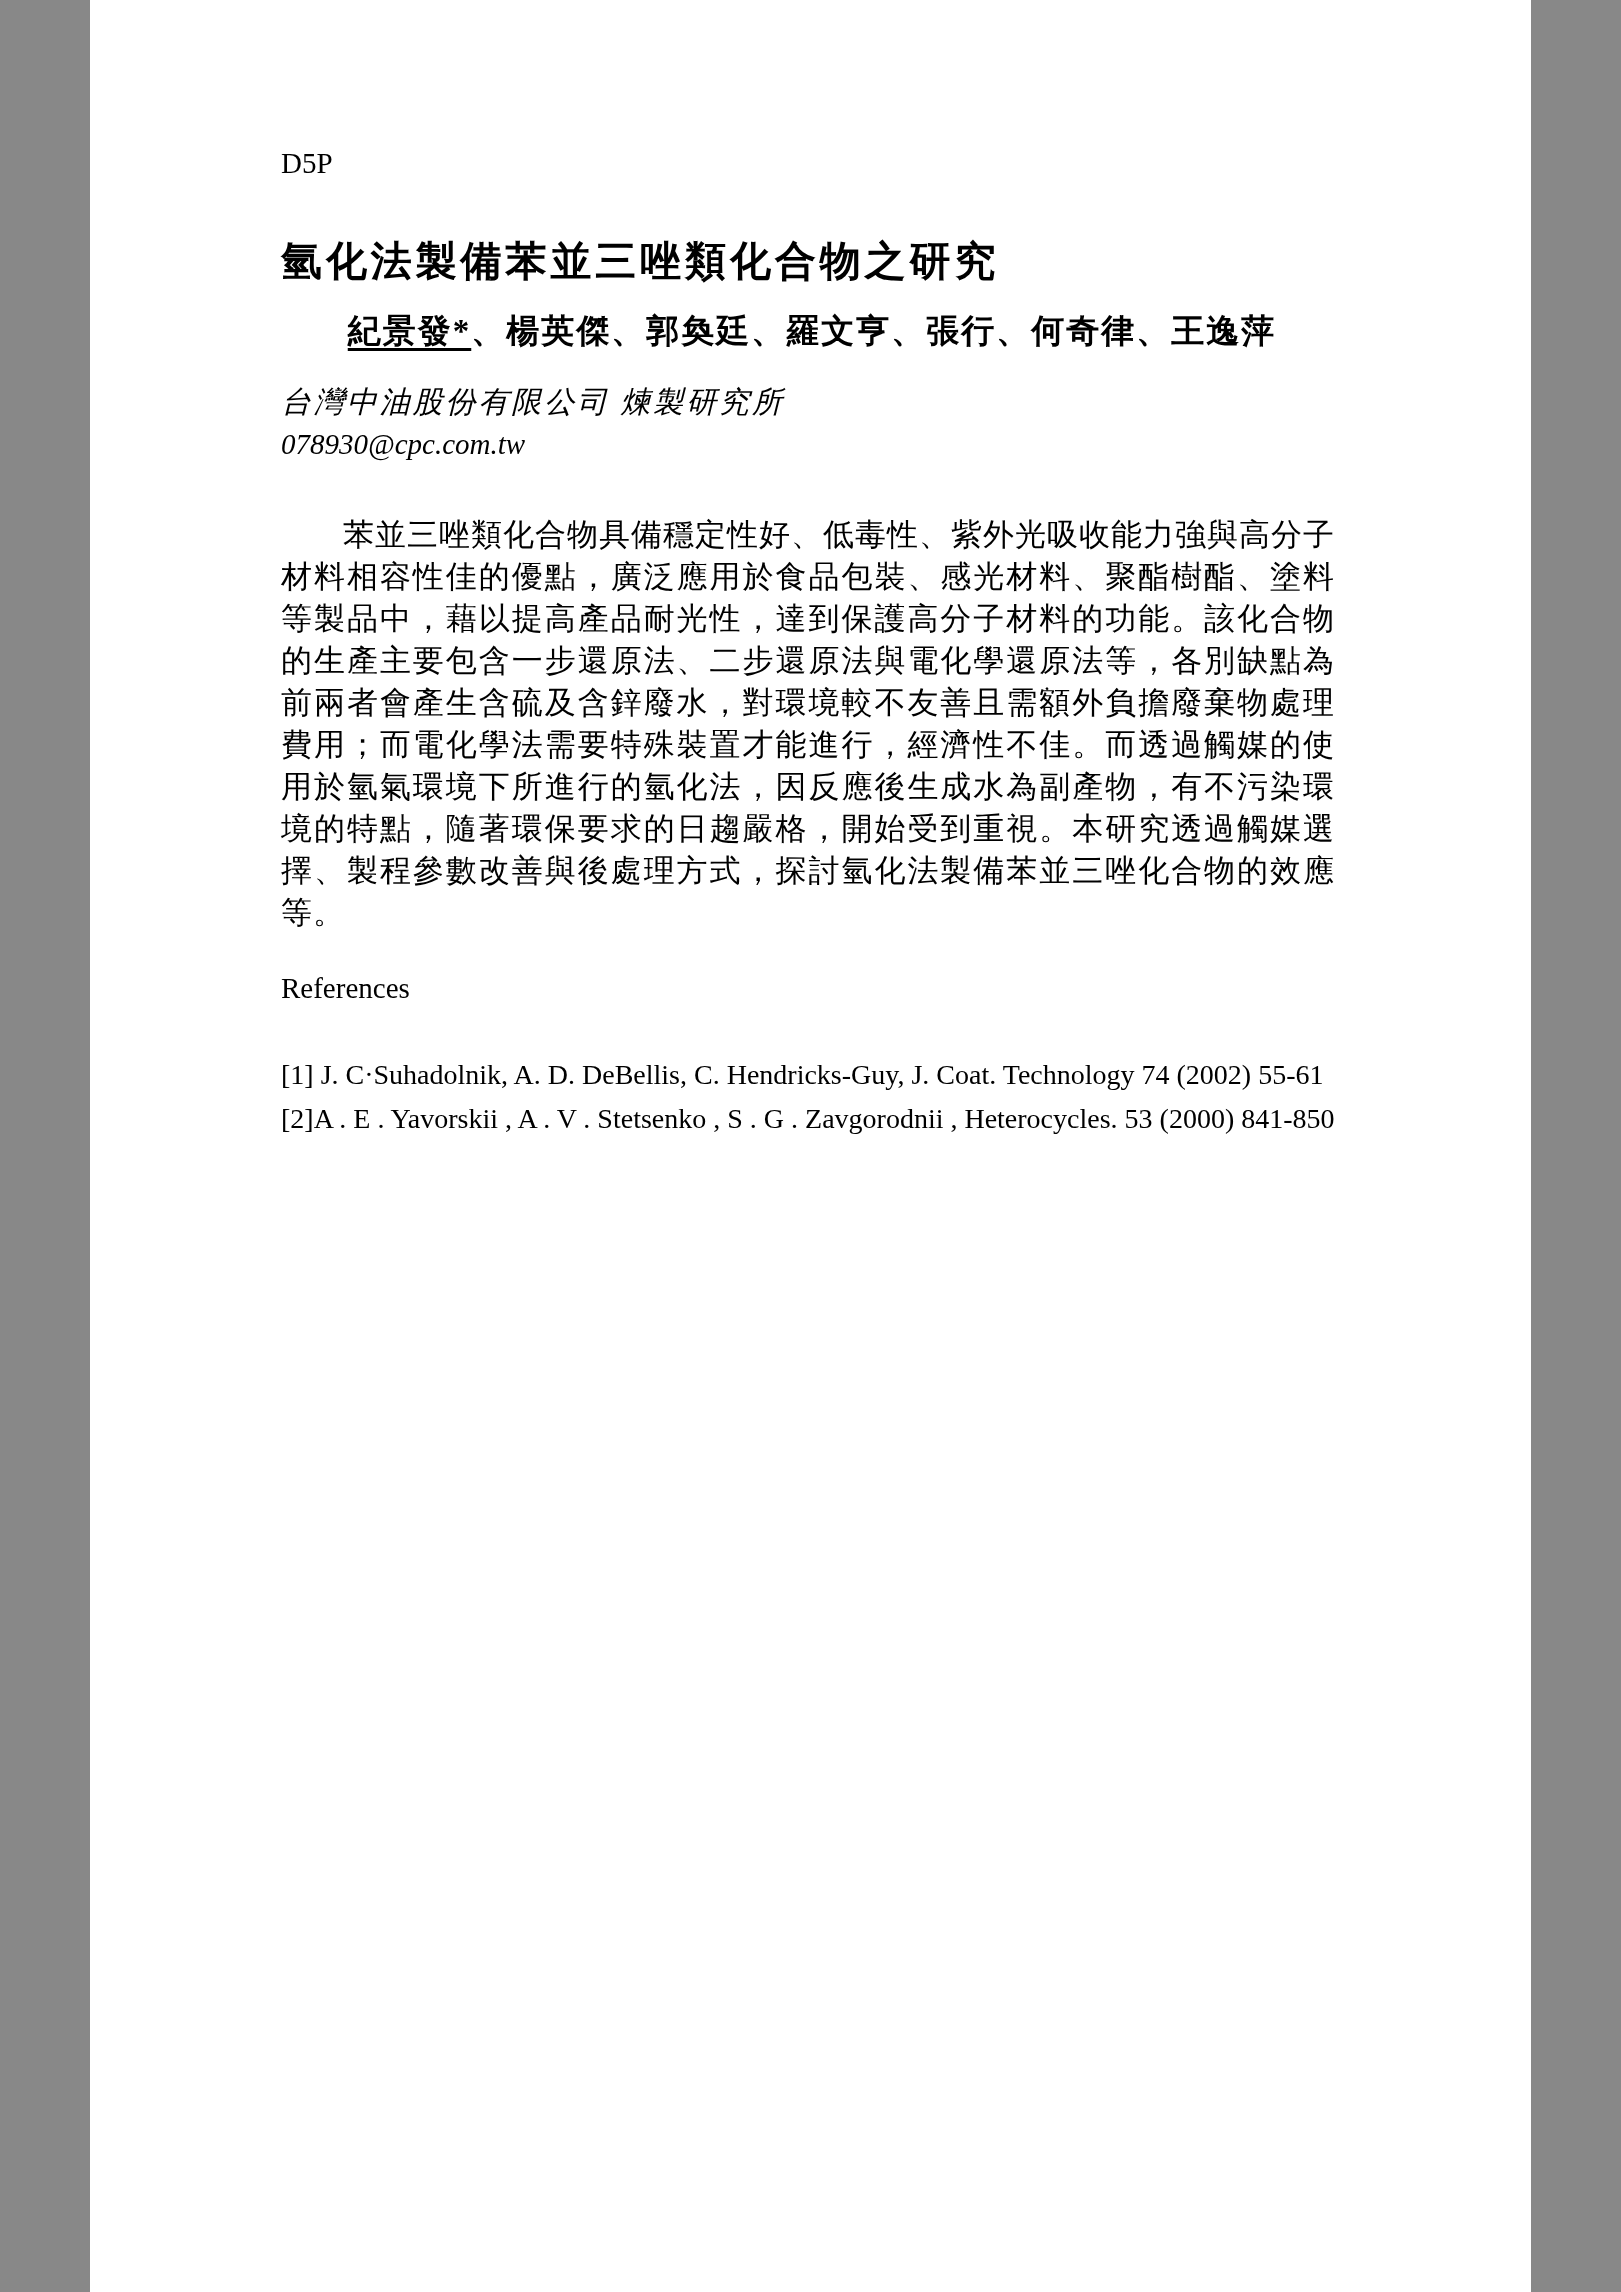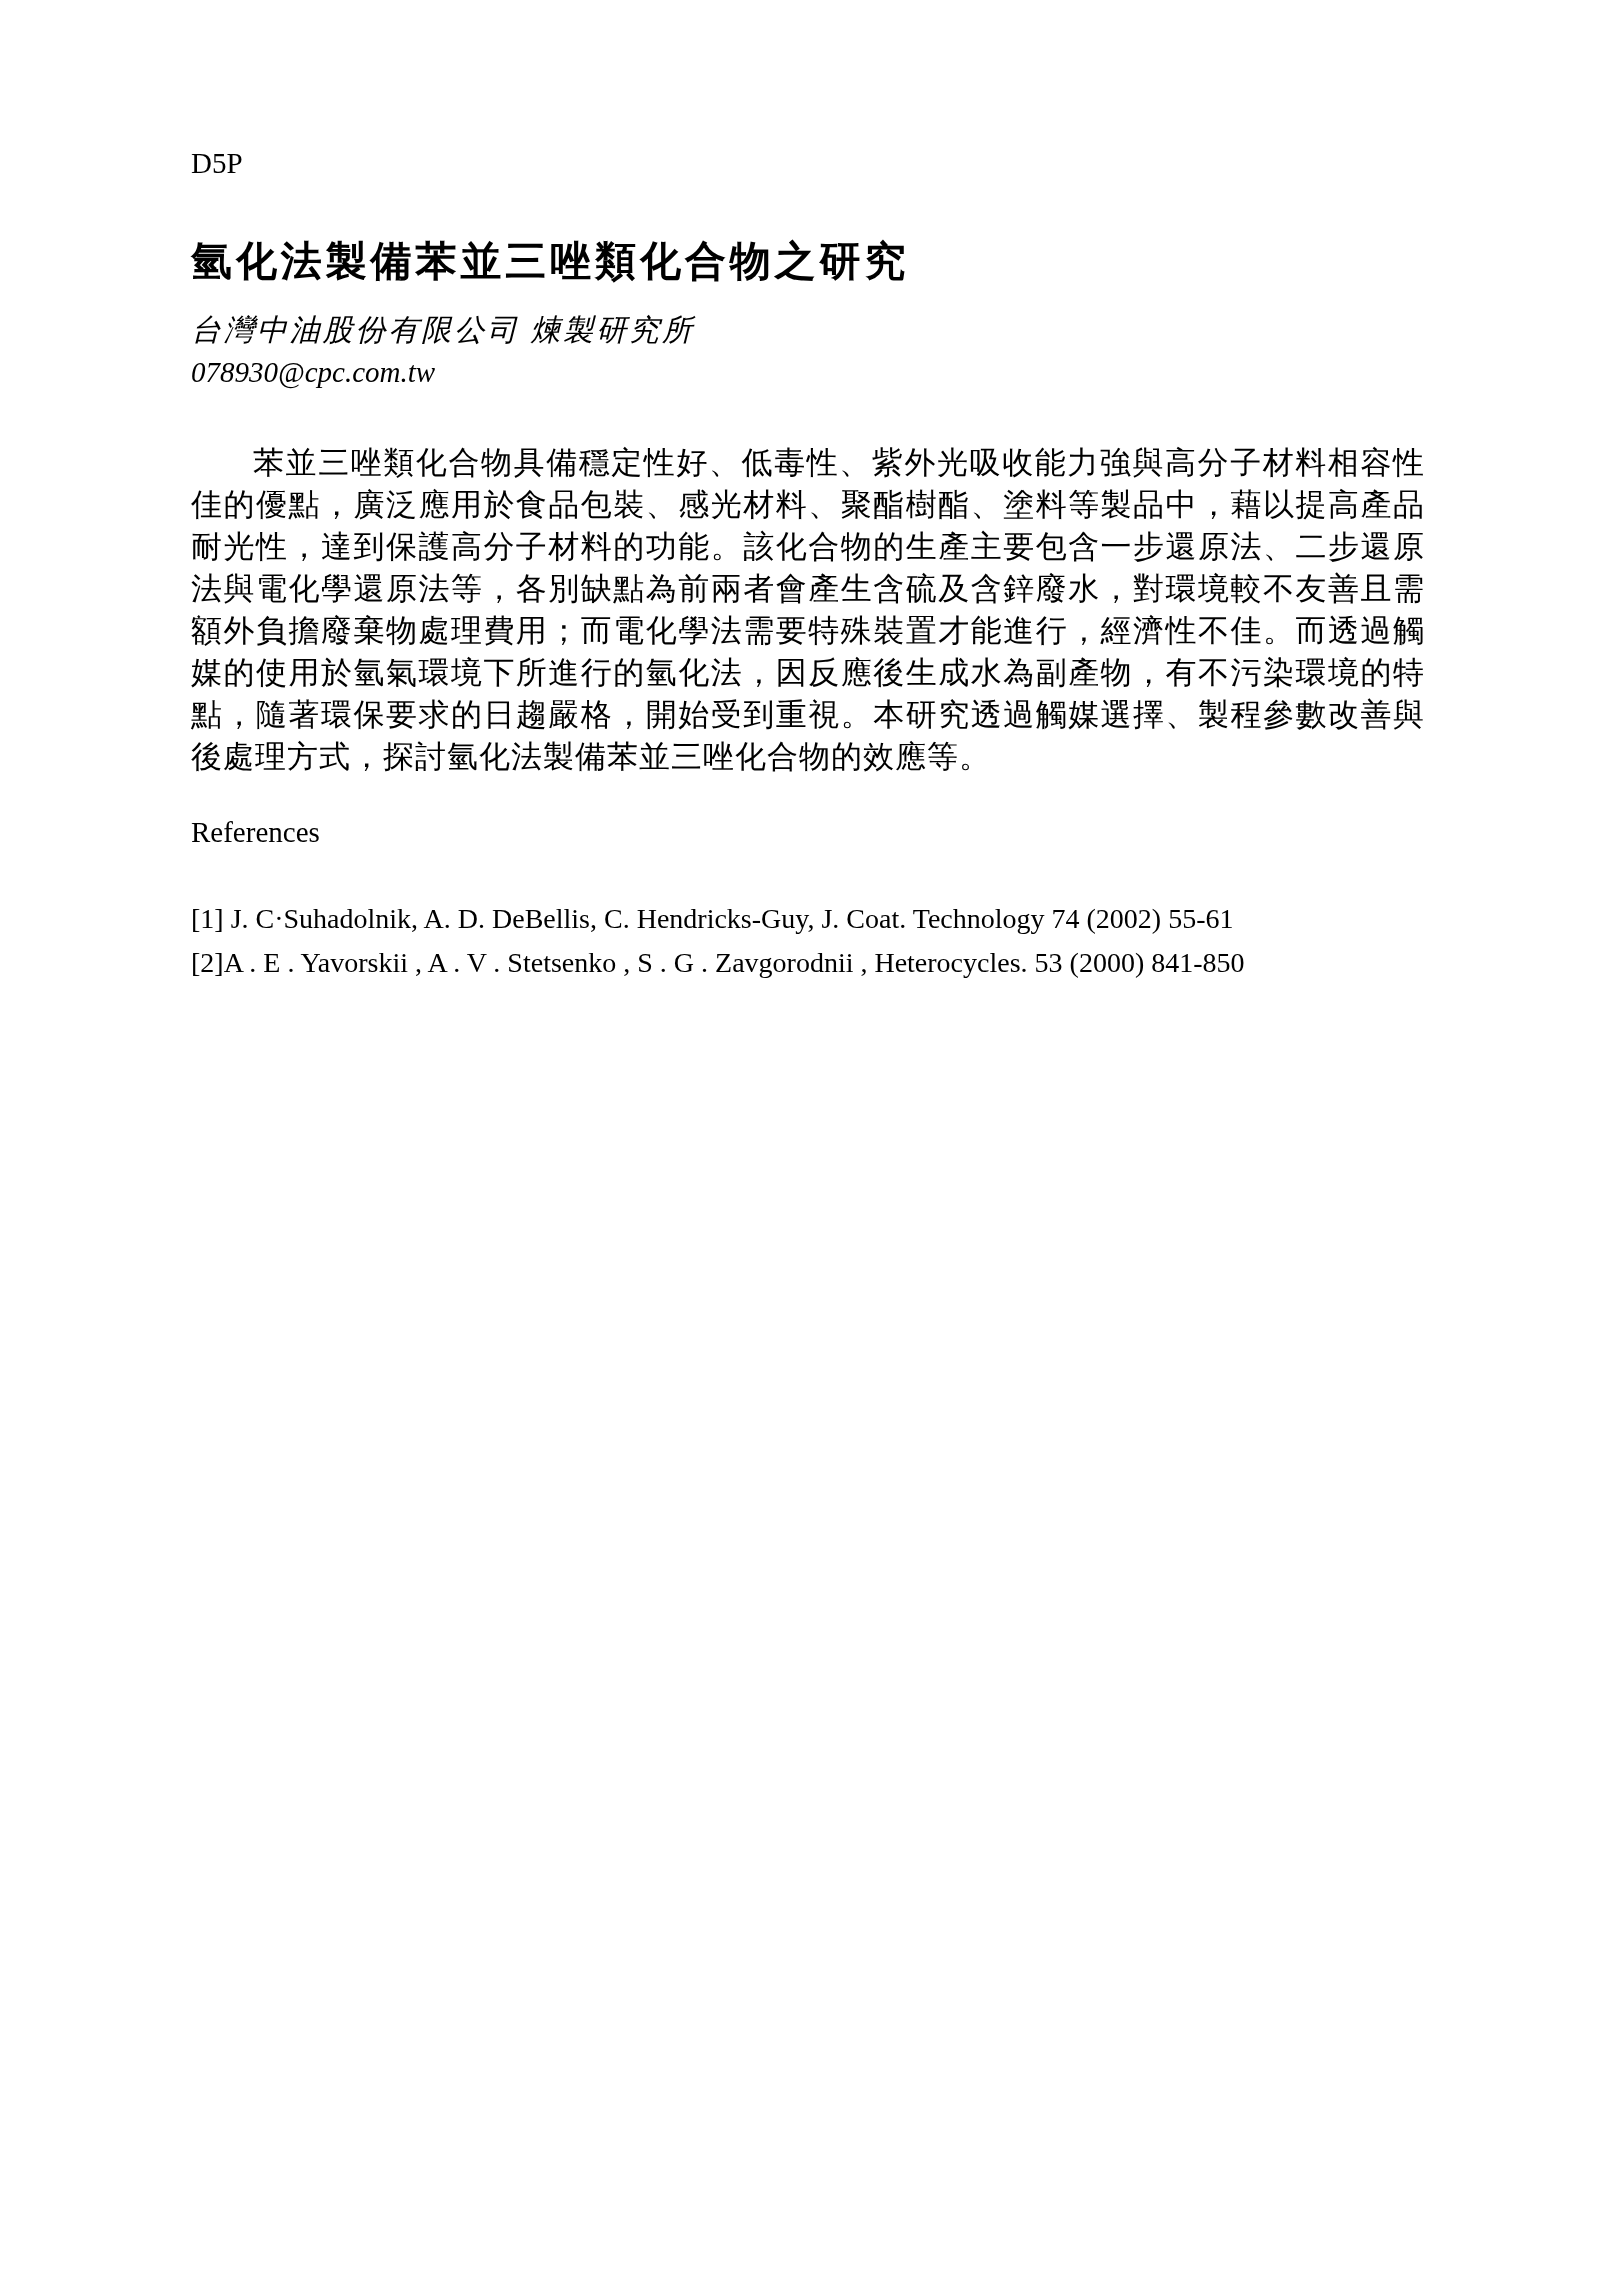--- a/index.html
+++ b/index.html
@@ -2,21 +2,21 @@
 <html><head>
 <meta charset="utf-8">
 <style>
   html, body {
     margin: 0;
     padding: 0;
     background: #888;
   }
   .page {
     position: relative;
-    width: 1621px;
+    width: 1441px;
     height: 2293px;
     margin: 0 auto;
     background: #ffffff;
     color: #000000;
     font-family: "Liberation Serif", "DejaVu Serif", serif;
     box-sizing: border-box;
     padding: 147px 188px 0 191px;
     overflow: hidden;
   }
   .paper-code {
@@ -92,20 +92,21 @@
 </style>
 </head>
 <body>
 
 <div class="page">
 
   <p class="paper-code">D5P</p>
 
   <h1 class="title">氫化法製備苯並三唑類化合物之研究</h1>
 
+  <div class="authors"><span class="first-author">紀景發*</span><span>、楊英傑、郭奐廷、羅文亨、張行、何奇律、王逸萍</span></div>
 
   <p class="affiliation">台灣中油股份有限公司 煉製研究所</p>
 
   <p class="email">078930@cpc.com.tw</p>
 
   <p class="abstract">苯並三唑類化合物具備穩定性好、低毒性、紫外光吸收能力強與高分子材料相容性佳的優點，廣泛應用於食品包裝、感光材料、聚酯樹酯、塗料等製品中，藉以提高產品耐光性，達到保護高分子材料的功能。該化合物的生產主要包含一步還原法、二步還原法與電化學還原法等，各別缺點為前兩者會產生含硫及含鋅廢水，對環境較不友善且需額外負擔廢棄物處理費用；而電化學法需要特殊裝置才能進行，經濟性不佳。而透過觸媒的使用於氫氣環境下所進行的氫化法，因反應後生成水為副產物，有不污染環境的特點，隨著環保要求的日趨嚴格，開始受到重視。本研究透過觸媒選擇、製程參數改善與後處理方式，探討氫化法製備苯並三唑化合物的效應等。</p>
 
 
   <p class="references-heading">References</p>
 

